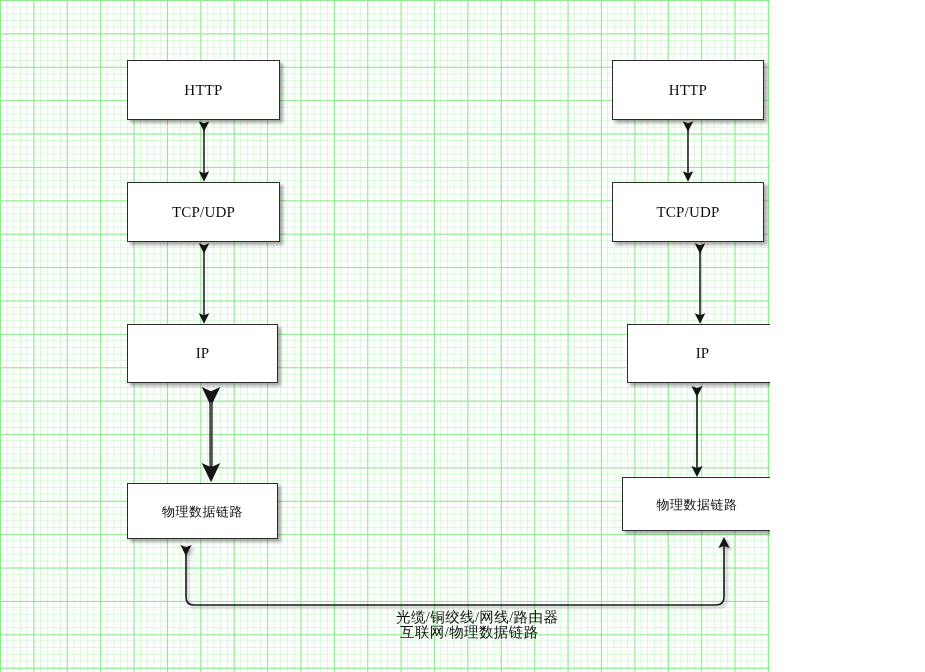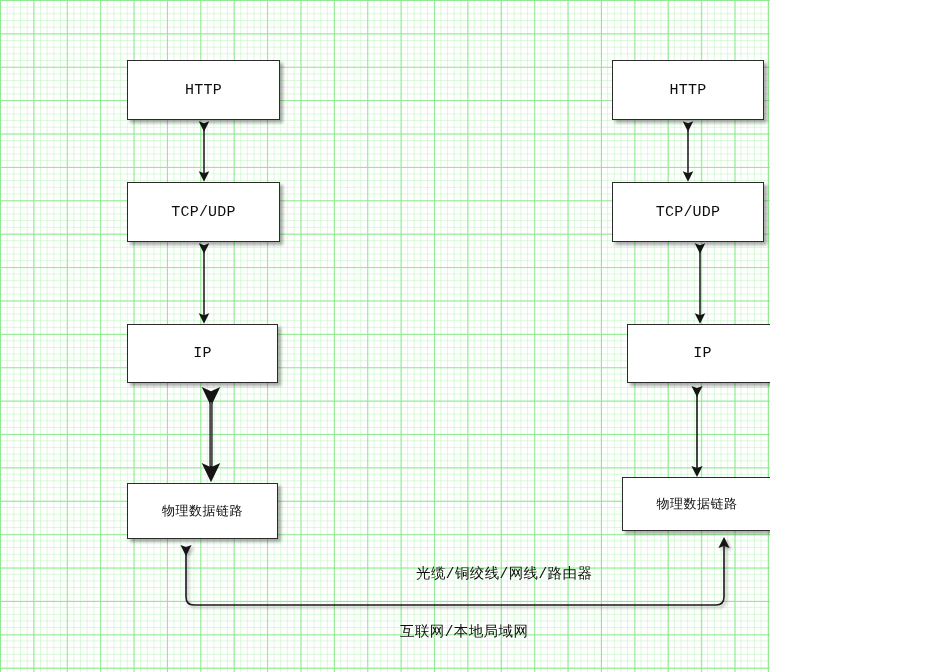--- a/index.html
+++ b/index.html
@@ -14,21 +14,21 @@
     height: 672px;
     overflow: hidden;
     background-color: #ffffff;
     background-image:
       linear-gradient(to right, rgba(140,232,140,0.95) 0px, rgba(140,232,140,0.95) 1px, transparent 1px, transparent 100%),
       linear-gradient(to bottom, rgba(140,232,140,0.95) 0px, rgba(140,232,140,0.95) 1px, transparent 1px, transparent 100%),
       linear-gradient(to right, rgba(186,245,186,0.55) 0px, rgba(186,245,186,0.55) 1px, transparent 1px, transparent 100%),
       linear-gradient(to bottom, rgba(186,245,186,0.55) 0px, rgba(186,245,186,0.55) 1px, transparent 1px, transparent 100%);
     background-size: 33.4px 33.4px, 33.4px 33.4px, 6.68px 6.68px, 6.68px 6.68px;
     background-position: 0 0, 0 0, 0 0, 0 0;
-    font-family: Liberation Mono, monospace;
+    font-family: Liberation Serif, serif;
   }
   .node {
     position: absolute;
     box-sizing: border-box;
     background: #ffffff;
     border: 1px solid #2b2b2b;
     box-shadow: 3px 3px 3px rgba(0,0,0,0.33);
     display: flex;
     align-items: center;
     justify-content: center;
@@ -120,17 +120,17 @@
   </div>
 
   <div class="node" style="left:627px; top:324px; width:151px; height:59px;">
     <span>IP</span>
   </div>
 
   <div class="node cjk" style="left:622px; top:477px; width:150px; height:54px;">
     <span>物理数据链路</span>
   </div>
 
-  <div class="caption" style="left:396px; top:567px;margin-left:20px;">光缆/铜绞线/网线/路由器</div>
+  <div class="caption" style="left:396px; top:610px;">光缆/铜绞线/网线/路由器</div>
 
-  <div class="caption" style="left:400px; top:625px;">互联网/本地局域网</div>
+  <div class="caption" style="left:400px; top:625px;">互联网/物理数据链路</div>
 
 </div>
 
 </body></html>

